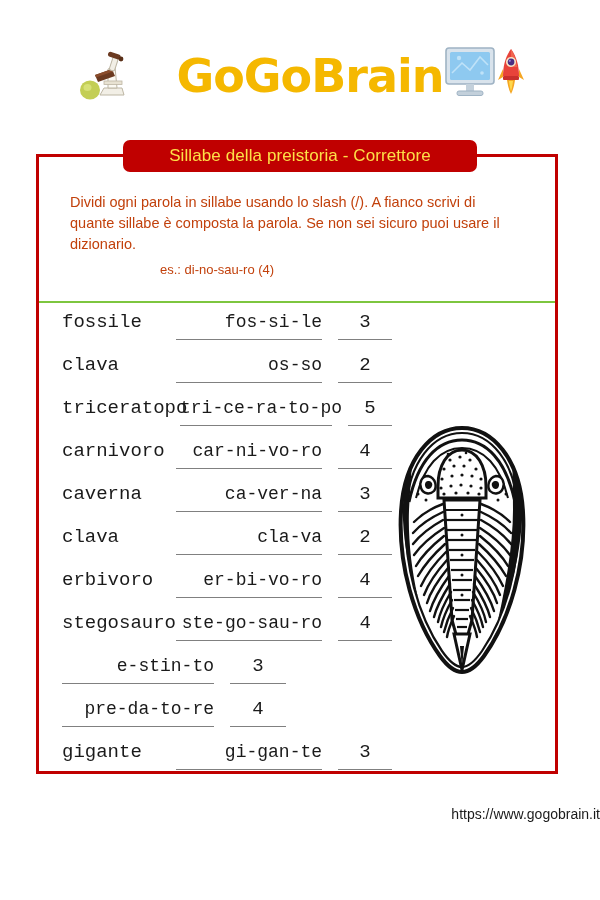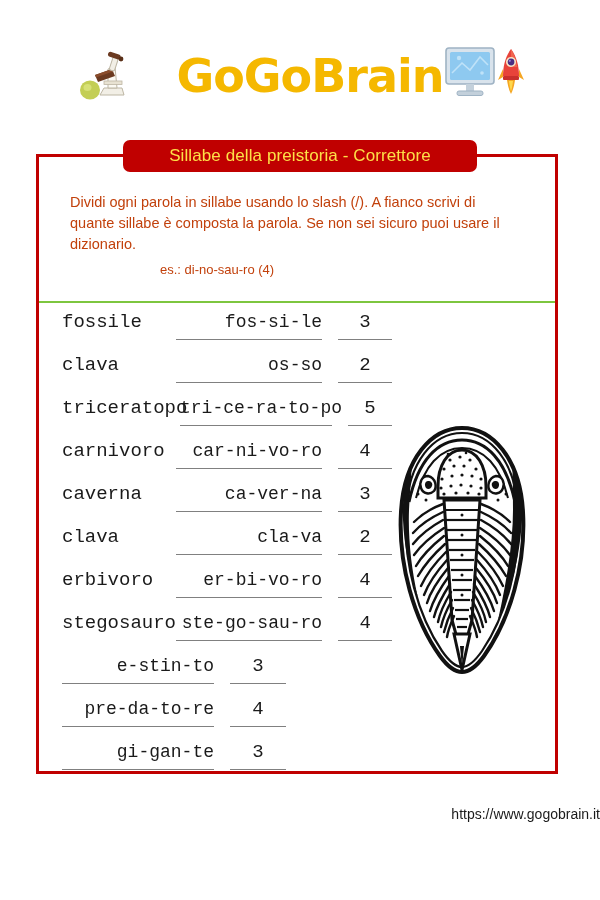--- a/index.html
+++ b/index.html
@@ -268,20 +268,21 @@
     </div>
     <div class="row">
       <div class="cell-syll">e-stin-to</div>
       <div class="cell-count">3</div>
     </div>
     <div class="row">
       <div class="cell-syll">pre-da-to-re</div>
       <div class="cell-count">4</div>
     </div>
     <div class="row">
+      <div class="cell-word">gigante</div>
       <div class="cell-syll">gi-gan-te</div>
       <div class="cell-count">3</div>
     </div>
   </div>
 
 <svg id="fossil" viewBox="0 0 140 252">
 
   <path d="M70 4 C100 4 128 34 131 88 C134 140 118 196 92 232 C84 243 76 248 70 248
            C64 248 56 243 48 232 C22 196 6 140 9 88 C12 34 40 4 70 4 Z" fill="#ffffff" stroke="#111111" stroke-width="4"></path>
 

